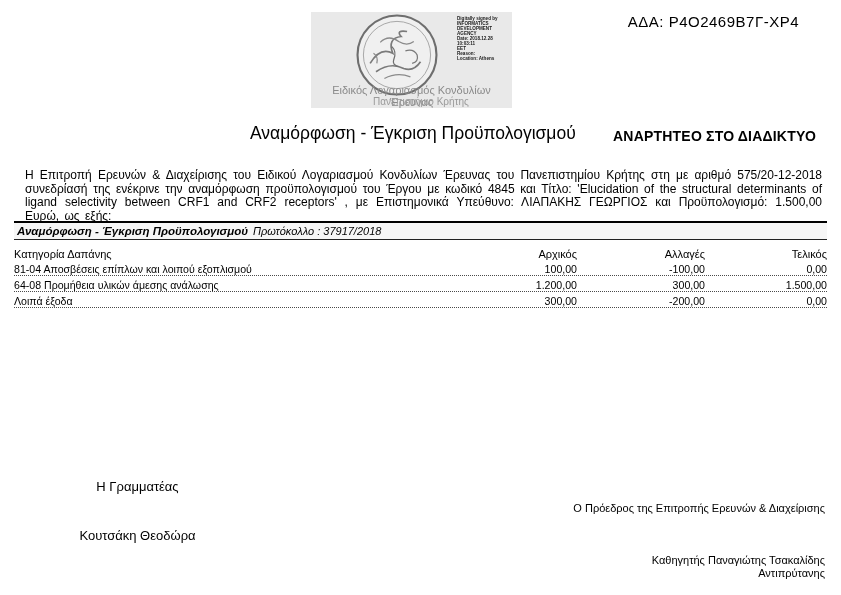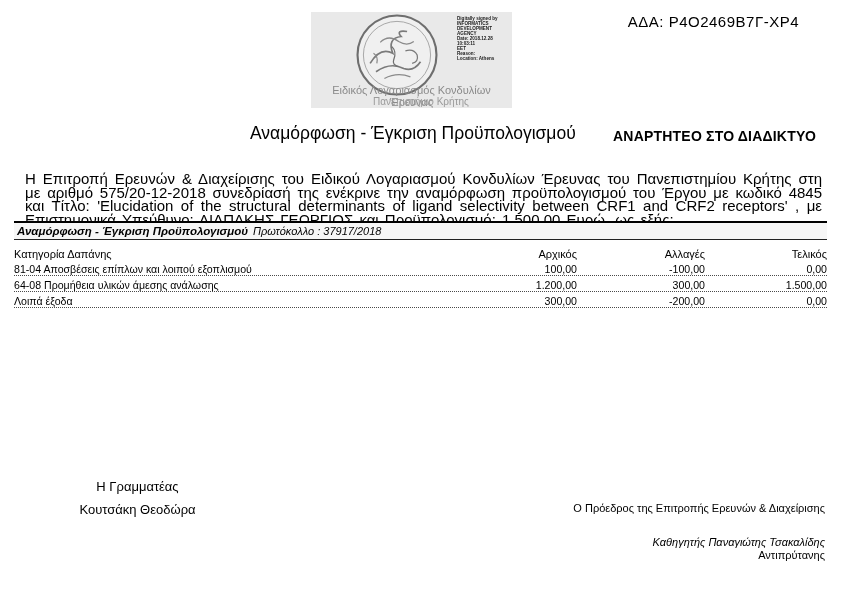--- a/index.html
+++ b/index.html
@@ -47,21 +47,21 @@
     position:absolute;left:250px;top:123px;
     font-size:17.5px;color:#000;
   }
   .publish-notice{
     position:absolute;right:25px;top:128px;
     font-size:14px;font-weight:bold;letter-spacing:.2px;
   }
   
   .intro{
     position:absolute;left:25px;top:157px;width:797px;
-    font-size:15px;line-height:13.5px;text-align:justify;
+    font-size:12px;line-height:13.5px;text-align:justify;
     word-spacing:2px;color:#000;
   }
   
   .section-bar{
     position:absolute;left:14px;top:221px;width:813px;height:19px;
     background:#f6f6f6;
     border-top:2px solid #000;border-bottom:1px solid #222;
     display:flex;align-items:center;
     padding-left:3px;box-sizing:border-box;
   }
@@ -77,26 +77,26 @@
   .t-row.dotted{border-bottom:1px dotted #4a4a4a;}
   .c-cat{flex:1;white-space:nowrap;overflow:hidden;}
   .c-num{width:130px;text-align:right;white-space:nowrap;}
   .c-num.w2{width:128px;margin-top:21px;}
   .c-num.w3{width:122px;}
   
   .sig-left{
     position:absolute;left:55px;top:479px;width:165px;text-align:center;
     font-size:13px;
   }
-  .sig-left .sig-name{margin-top:8px;}
+  .sig-left .sig-name{margin-top:34px;}
   .sig-right{
     position:absolute;left:535px;top:502px;width:290px;text-align:right;
     font-size:11px;
   }
-  .sig-right .sig-name{margin-top:22px;font-style:italic;}
+  .sig-right .sig-name{margin-top:40px;}
   .sig-right .sig-title{margin-top:1px;}
 </style>
 </head>
 <body>
 
 <div class="page">
 
   <div class="ada">ΑΔΑ: Ρ4Ο2469Β7Γ-ΧΡ4</div>
 
   <div class="stamp">

